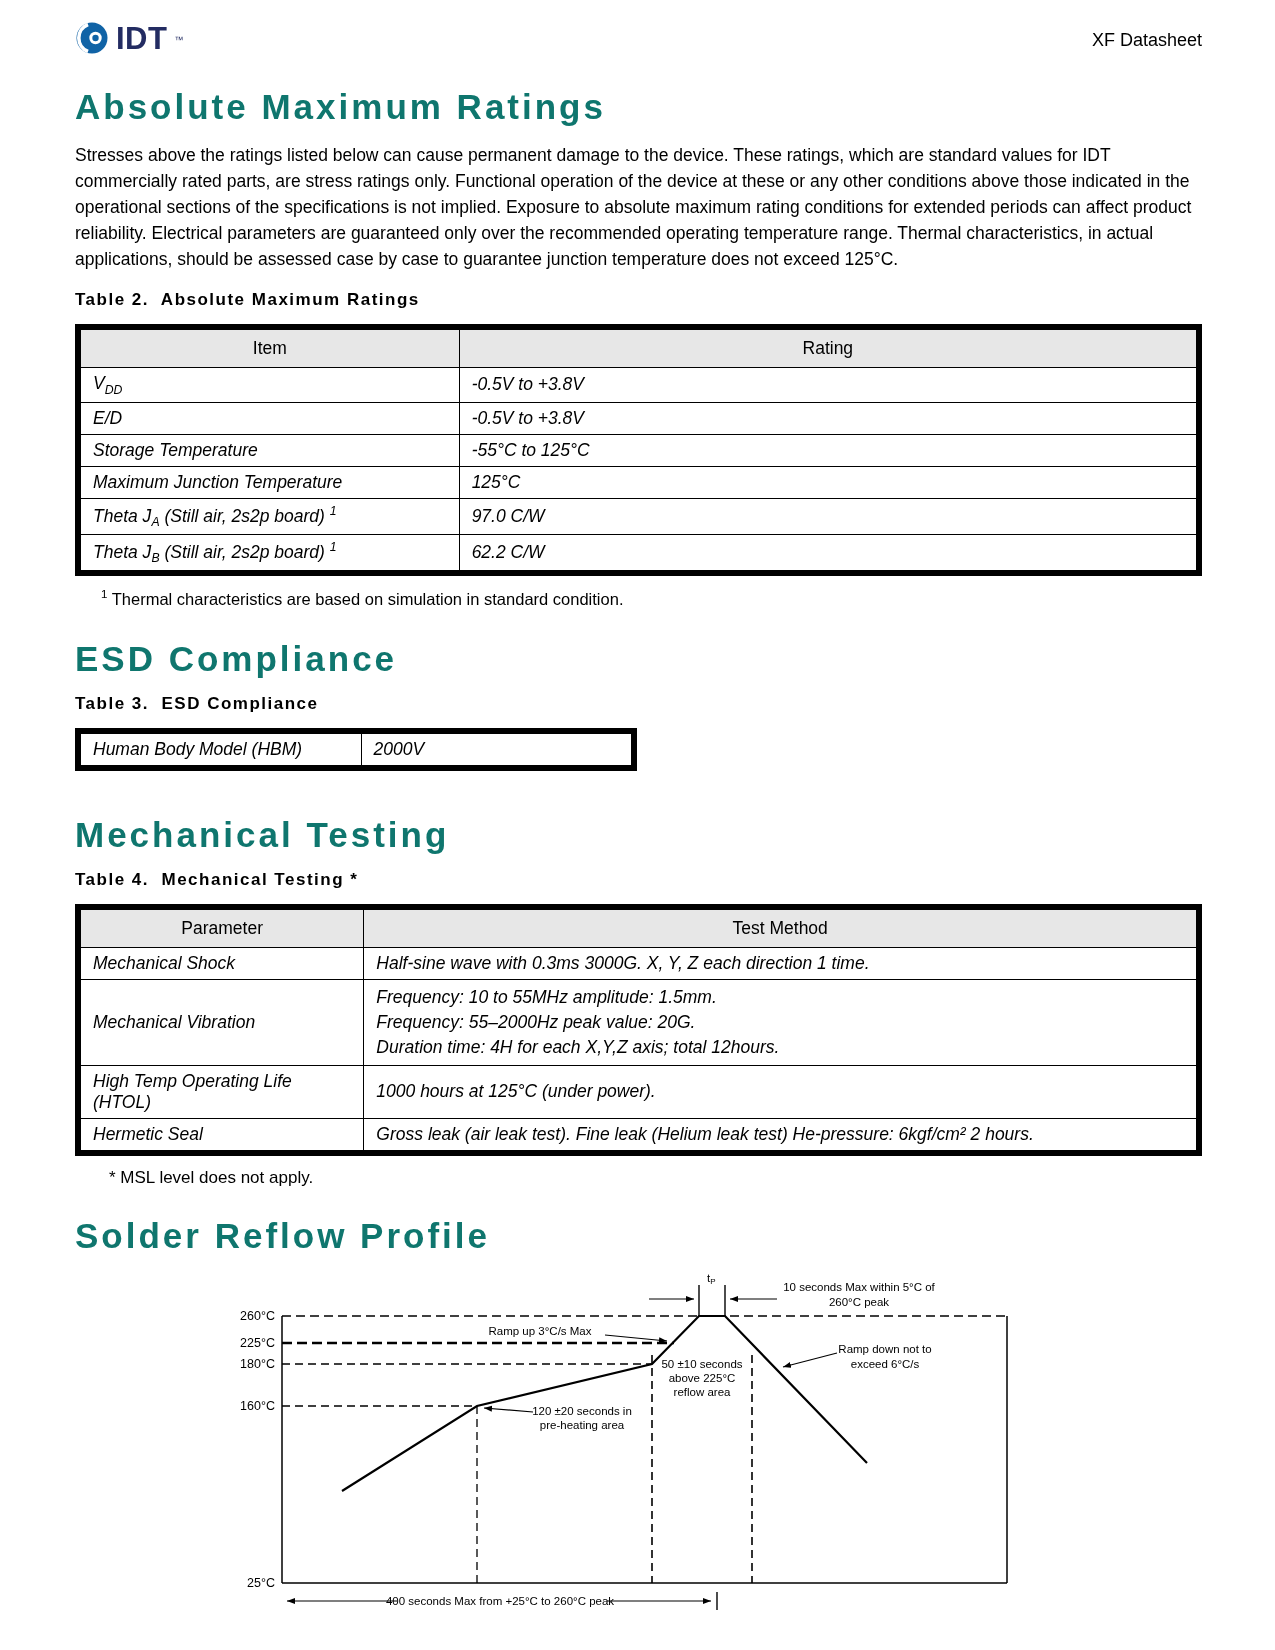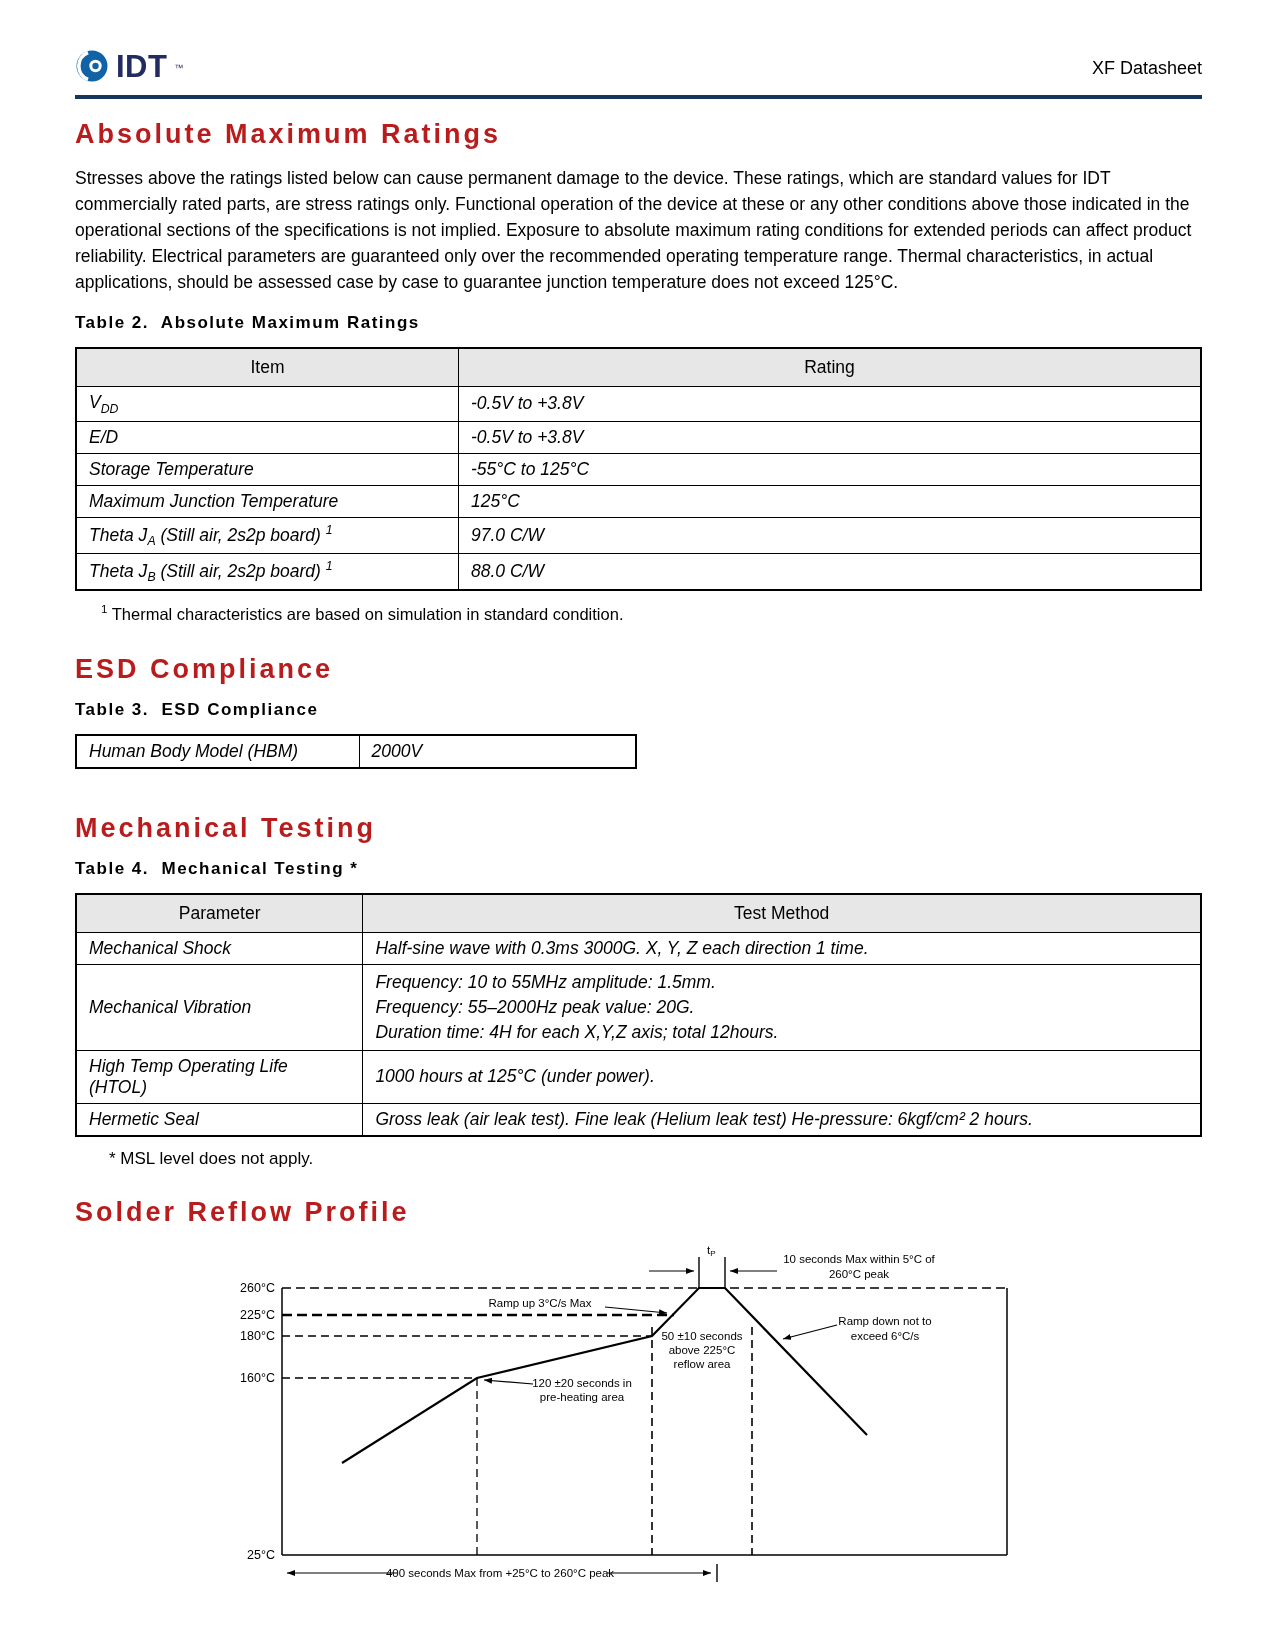--- a/index.html
+++ b/index.html
@@ -9,29 +9,29 @@
 
   
   .hdr { display:flex; justify-content:space-between; align-items:flex-end; margin-bottom:12px; }
   .logo { display:flex; align-items:center; gap:7px; }
   .logo-text { font-size:31px; font-weight:bold; color:#232C62; letter-spacing:0.5px; line-height:1; }
   .logo-tm { font-size:9px; color:#232C62; align-self:flex-start; margin-top:14px; }
   .doc-title { font-size:18px; padding-bottom:4px; }
   .rule { height:4px; background:#17365D; }
 
   
-  h1 { font-size:27px; font-weight:bold; letter-spacing:3px; margin:20px 0 15px; color:#b91c1c; }
+  h1 { font-size:35px; font-weight:bold; letter-spacing:3px; margin:20px 0 15px; color:#0f766e; }
   .body-text { font-size:17.5px; line-height:26px; margin-bottom:18px; }
   .caption { font-size:17px; font-weight:bold; letter-spacing:1.5px; margin-bottom:14px; white-space:pre-wrap; }
   .footnote { font-size:16.5px; margin:12px 0 2px 26px; }
   .footnote2 { font-size:17px; margin:12px 0 2px 34px; }
 
   
   table { border-collapse:collapse; width:100%; font-size:17.5px; table-layout:fixed; }
-  table { border:2px solid #000000; }
+  table { border:6px solid #000000; }
   th, td { border:1px solid #000; }
   th { background:#E7E7E7; font-weight:normal; text-align:center; padding:8px 10px; }
   td { padding:5px 12px; text-align:left; vertical-align:middle;font-style:italic; }
   td div { line-height:25px; }
   .t2 .c1 { width:34%; }
   .t3 { width:562px; }
   .t3 .c1 { width:283px; }
   .t4 .c1 { width:25.5%; }
   sub { font-size:70%; }
   sup { font-size:70%; }
@@ -99,21 +99,21 @@
     <tr>
       <td>Maximum Junction Temperature</td>
       <td>125°C</td>
     </tr>
     <tr>
       <td><span>Theta J</span><sub>A</sub><span> (Still air, 2s2p board) </span><sup>1</sup></td>
       <td>97.0 C/W</td>
     </tr>
     <tr>
       <td><span>Theta J</span><sub>B</sub><span> (Still air, 2s2p board) </span><sup>1</sup></td>
-      <td>88.0 C/W</td>
+      <td>62.2 C/W</td>
     </tr>
   </tbody>
     </table>
 
   <div class="footnote"><sup>1</sup><span> Thermal characteristics are based on simulation in standard condition.</span></div>
 
   <h1 style="margin-top:28px;">ESD Compliance</h1>
   <div class="caption">Table 3.  ESD Compliance</div>
   <table class="t3">
     <colgroup>

